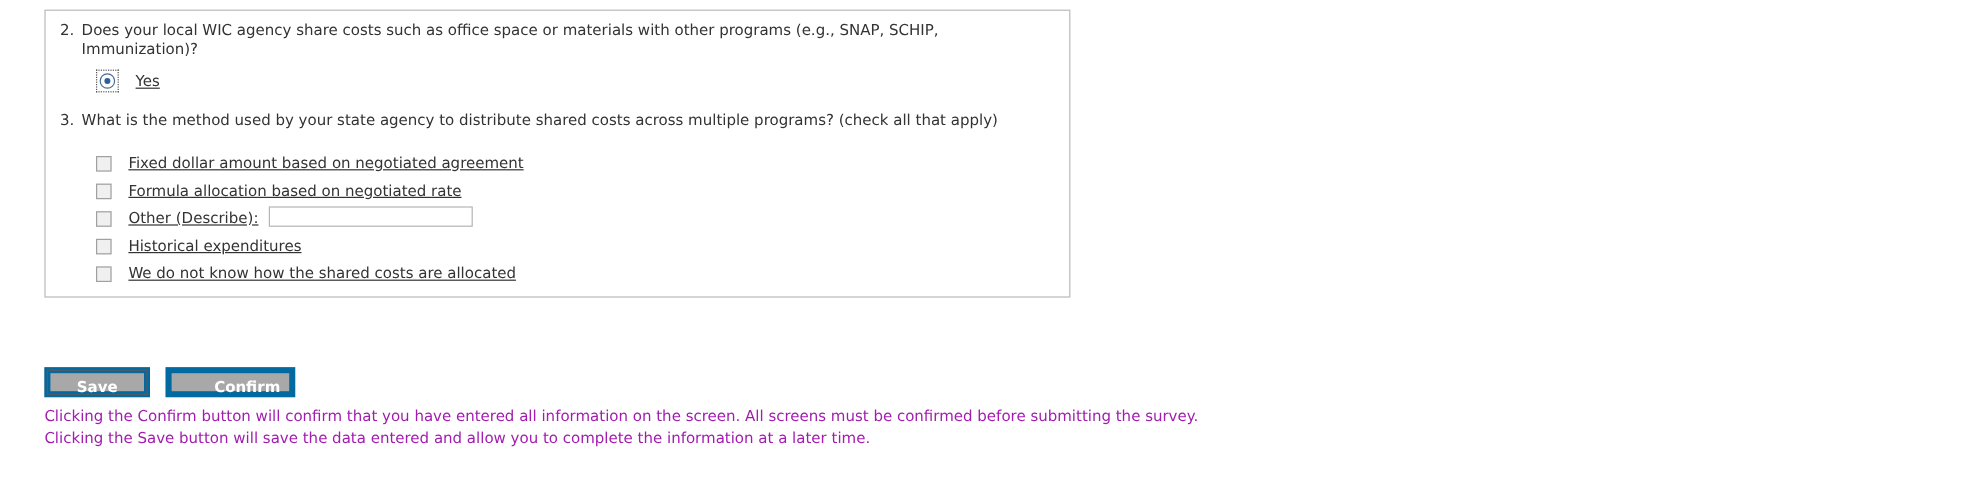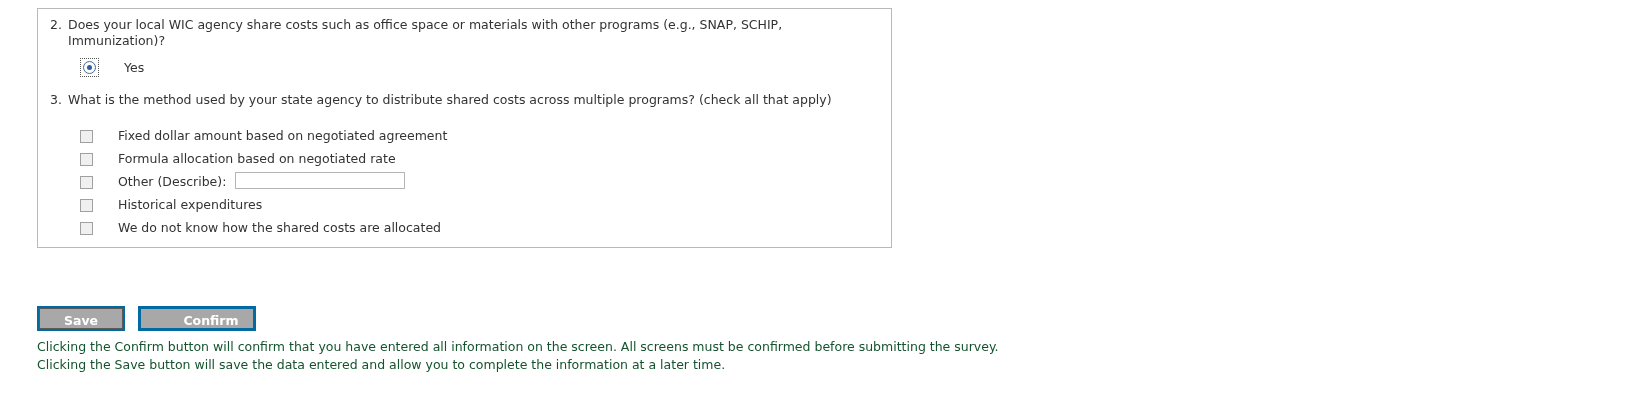--- a/index.html
+++ b/index.html
@@ -50,23 +50,24 @@
     margin-top: 7px;
     margin-left: 32px;
   }
   .radio-row {
     display: flex;
     align-items: center;
     height: 22px;
   }
   .radio-row .label,
   .check-row .label {
-    margin-left: 25px;
-    color: #333333;
-    font-size: 12.5px;
+    margin-left: 14px;
+    color: #333333;
+    font-size: 12.5px;
+    text-decoration: underline;
   }
   .radio {
     width: 13px;
     height: 13px;
     border-radius: 50%;
     border: 1px solid #9a9a9a;
     background: #f2f2f2;
     box-sizing: border-box;
     position: relative;
     display: inline-block;
@@ -136,43 +137,43 @@
     top: 306px;
     display: flex;
     align-items: center;
   }
   .btn {
     font-family: "DejaVu Sans", "Liberation Sans", sans-serif;
     font-size: 12.5px;
     font-weight: bold;
     color: #ffffff;
     background: #a8a8a8;
-    border: 3px solid #0369a1;
+    border: 5px solid #0369a1;
     height: 25px;
     box-sizing: border-box;
     text-align: center;
     line-height: 23px;
     cursor: pointer;
   }
   .btn-save {
     width: 88px;
     outline: 1px solid #5a5a5a;
     outline-offset: -3px;
   }
   .btn-confirm {
-    width: 118px;
+    width: 108px;
     margin-left: 13px;
     padding-left: 28px;
   }
   .footer-note {
     position: absolute;
     left: 37px;
     top: 338px;
     font-size: 12.5px;
-    color: #14532d;
+    color: #a21caf;
     line-height: 18px;
   }
 </style>
 </head>
 <body>
 
 <div class="survey-panel">
 
   <div class="q2-block">
     <div class="question">

